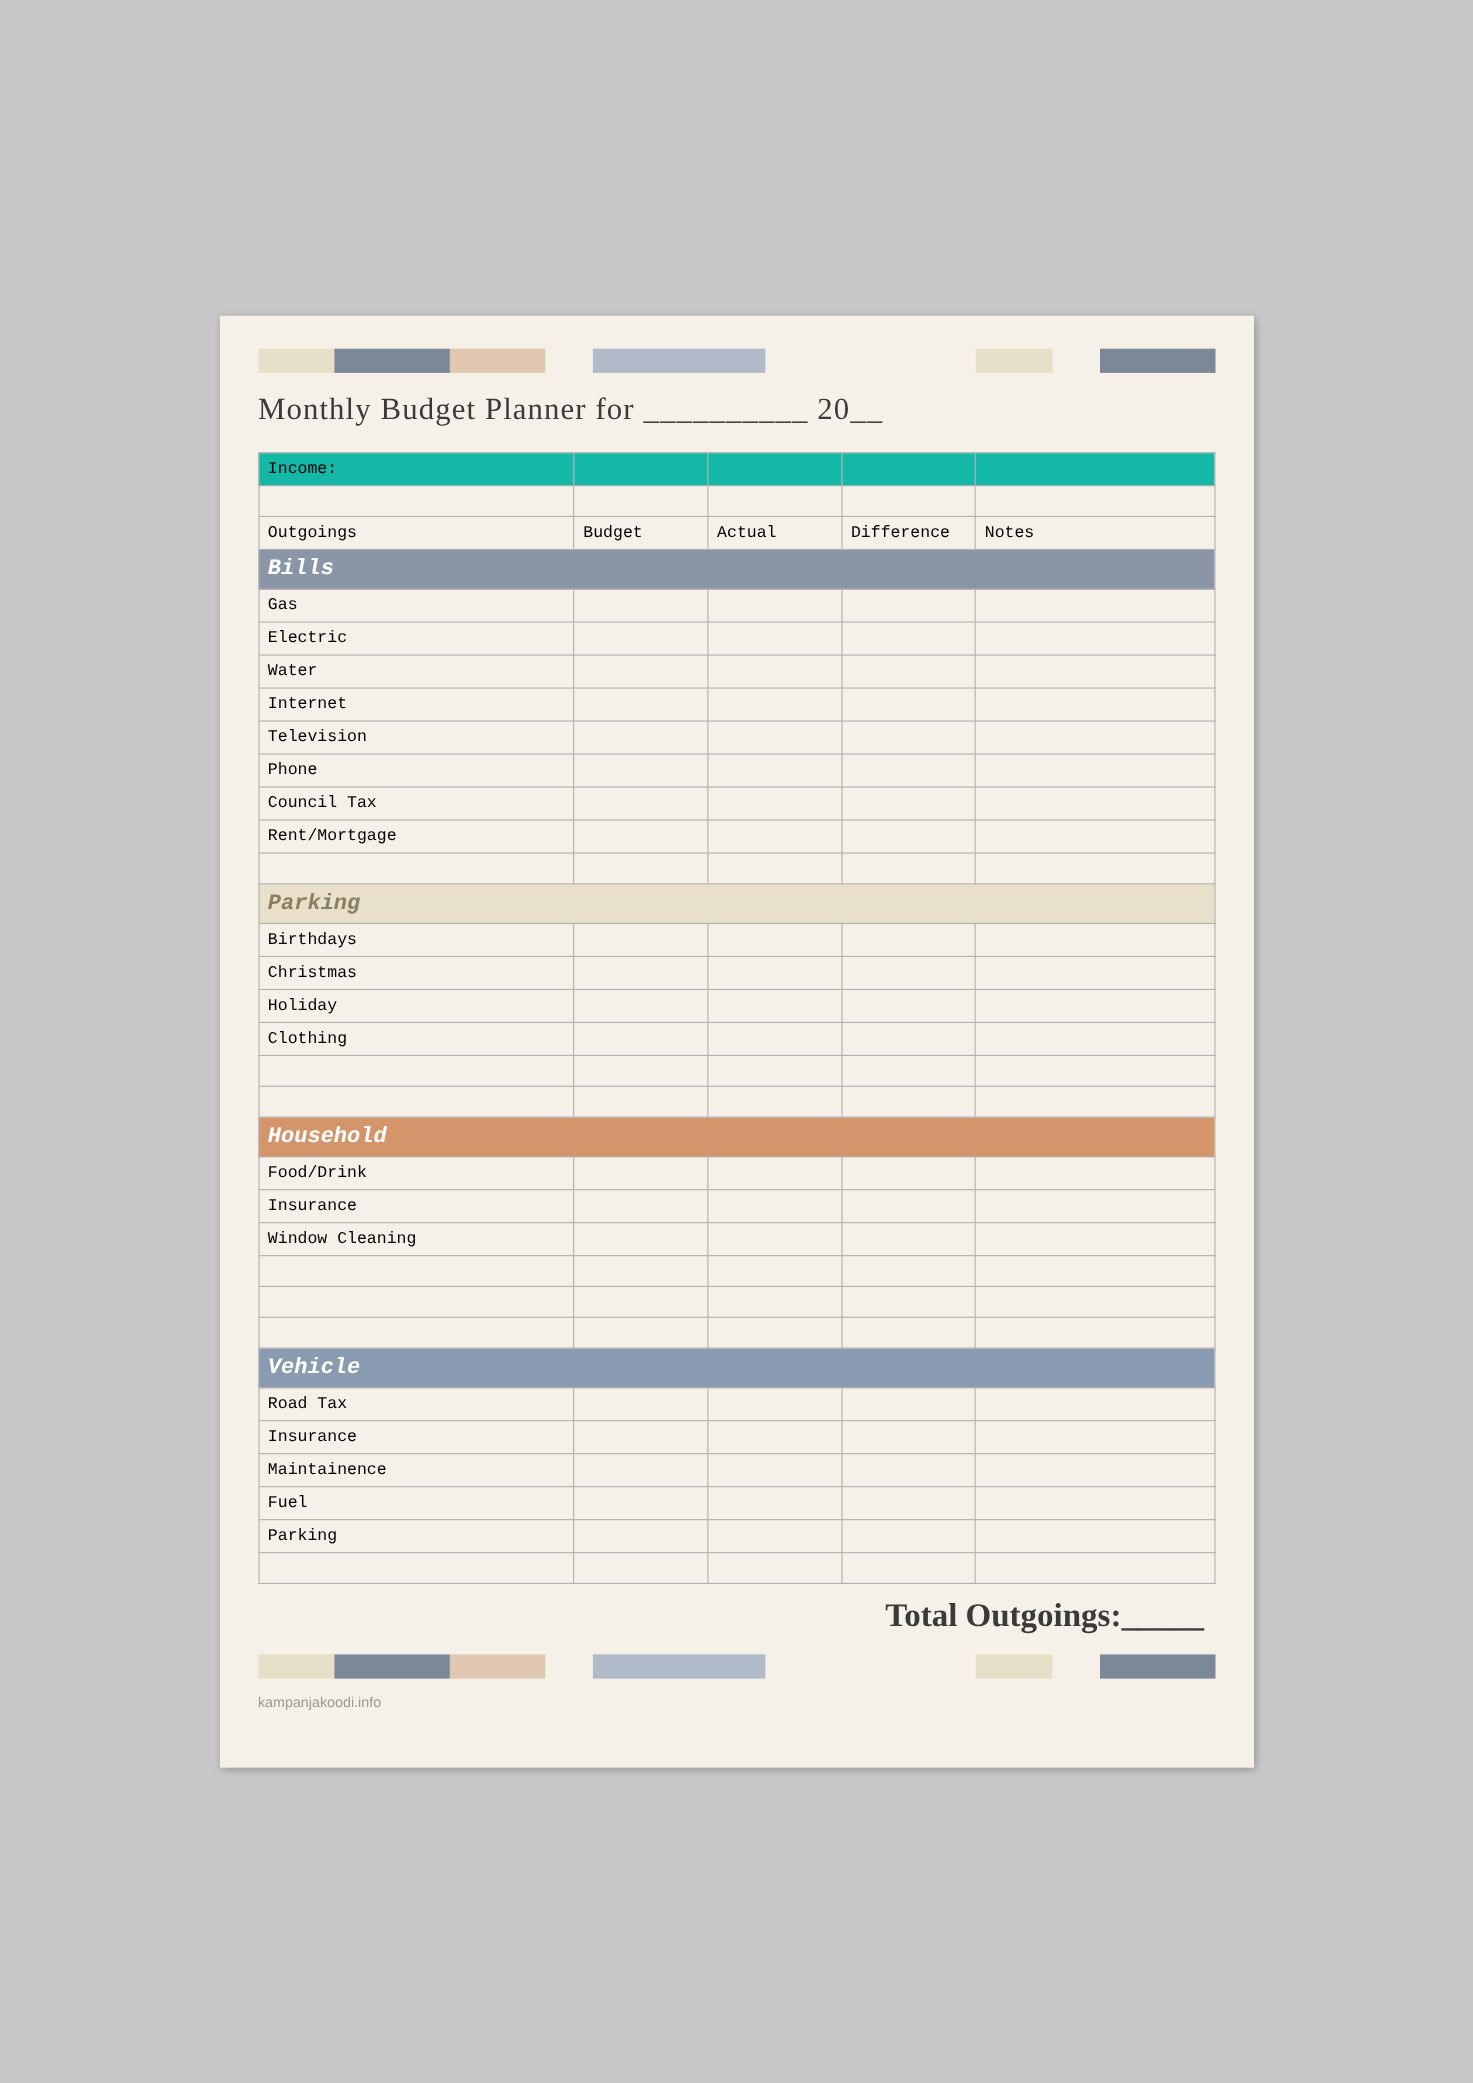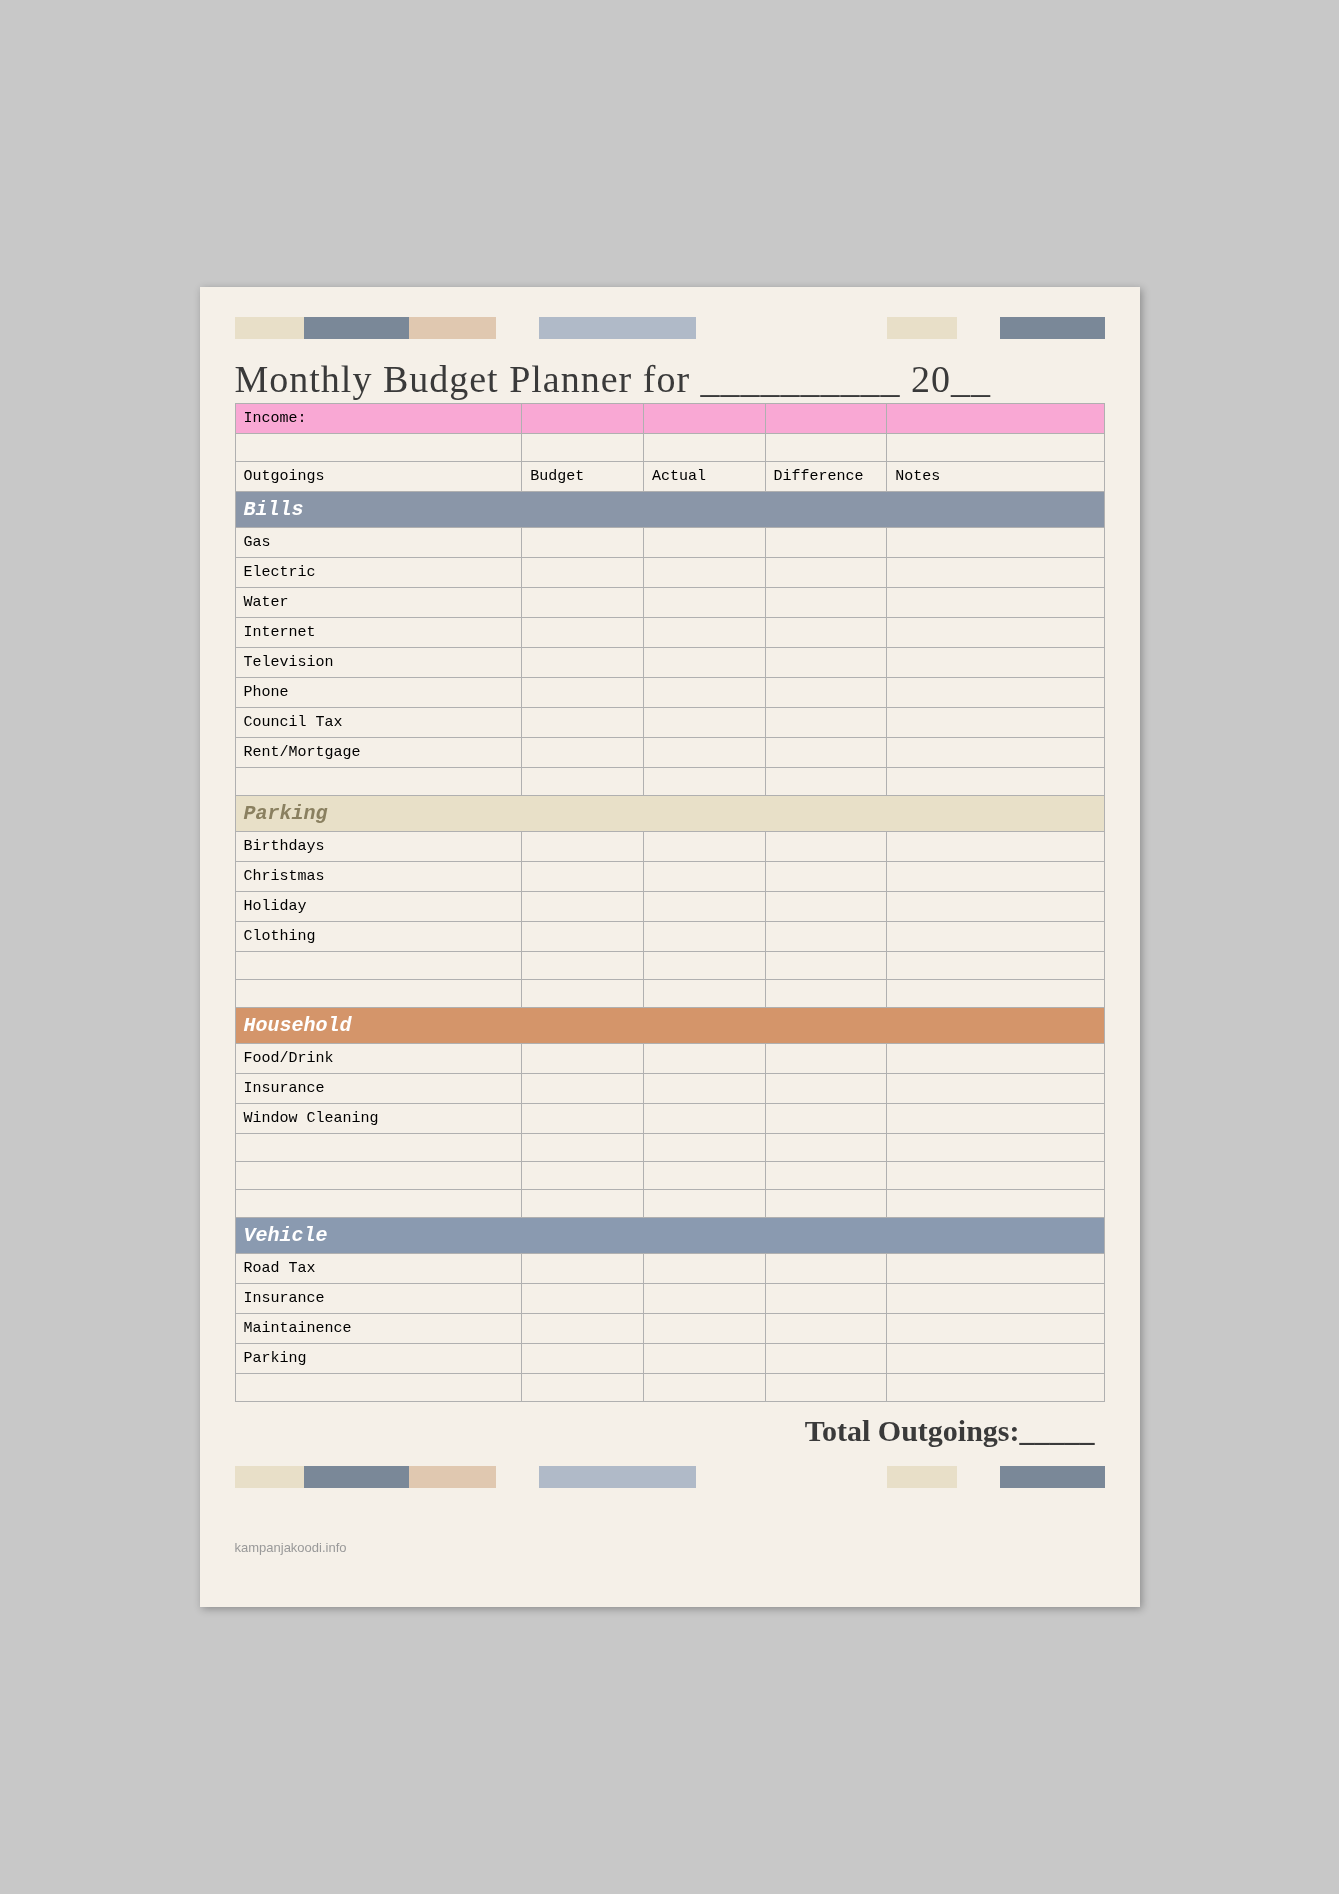--- a/index.html
+++ b/index.html
@@ -37,40 +37,40 @@
     
     .bottom-strip {
       display: flex;
       gap: 0;
       margin-top: 18px;
       height: 22px;
     }
 
     .title-line {
       font-family: 'Brush Script MT', cursive, 'Comic Sans MS', cursive;
-      font-size: 38px;
+      font-size: 28px;
       color: #3a3a3a;
-      margin-bottom: 2px;
+      margin-bottom: 22px;
       letter-spacing: 1px;
     }
 
     .budget-table {
       width: 100%;
       border-collapse: collapse;
       font-size: 15px;
     }
 
     .budget-table td {
       border: 1px solid #b0b0b0;
       padding: 5px 8px;
       height: 30px;
     }
 
     .income-row td {
-      background: #f9a8d4;
+      background: #14b8a6;
       font-weight: normal;
       margin-top: 24px;
     }
 
     .header-row td {
       background: #f5f0e8;
       font-weight: normal;
     }
 
     .category-header td {
@@ -341,20 +341,27 @@
           <td></td>
     </tr>
     <tr>
       <td>Maintainence</td>
       <td></td>
           <td></td>
           <td></td>
           <td></td>
     </tr>
     <tr>
+      <td>Fuel</td>
+      <td></td>
+          <td></td>
+          <td></td>
+          <td></td>
+    </tr>
+    <tr>
       <td>Parking</td>
       <td></td>
           <td></td>
           <td></td>
           <td></td>
     </tr>
     <tr class="empty-row">
       <td></td>
           <td></td>
           <td></td>

